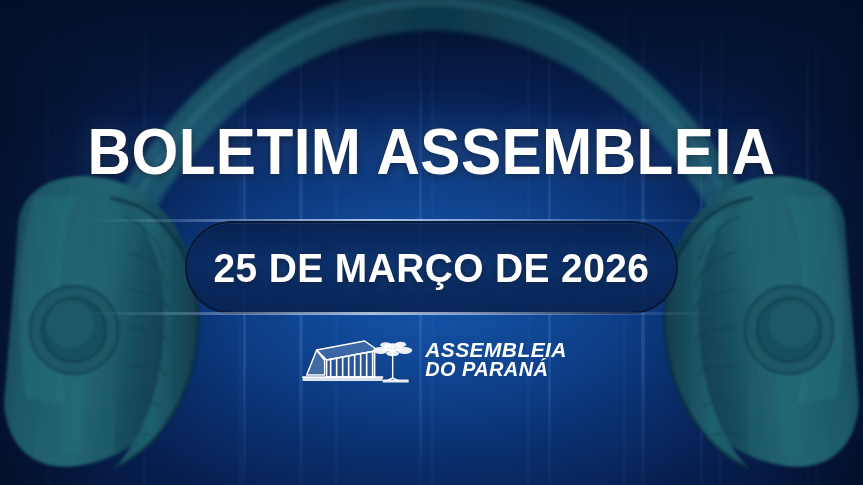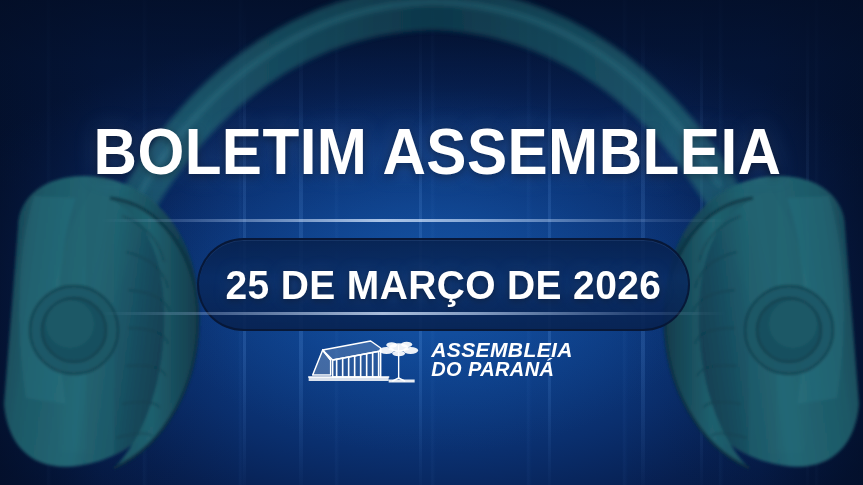--- a/index.html
+++ b/index.html
@@ -77,21 +77,20 @@
   }
   .headphones svg { display: block; }
 
   
   .content {
     position: absolute;
     inset: 0;
     display: flex;
     flex-direction: column;
     align-items: center;
-    margin-left: 12px;
   }
 
   .title {
     position: absolute;
     top: 117px;
     left: 0;
     right: 0;
     text-align: center;
     color: #ffffff;
     font-family: "Liberation Sans Narrow", "Liberation Sans", sans-serif;
@@ -100,21 +99,21 @@
     line-height: 70px;
     letter-spacing: 0.5px;
     transform: scaleX(0.94);
     text-shadow: 0 2px 10px rgba(0,0,0,0.42), 0 0 24px rgba(150,195,255,0.22);
     white-space: nowrap;
   }
 
   .date-pill {
     position: absolute;
     left: 185px;
-    top: 238px;
+    top: 221px;
     width: 493px;
     height: 93px;
     border-radius: 47px;
     border: 2px solid rgba(8,20,48,0.78);
     background: linear-gradient(180deg, rgba(7,32,76,0.88) 0%, rgba(9,42,96,0.86) 42%, rgba(8,34,80,0.90) 100%);
     box-shadow: inset 0 1px 0 rgba(160,200,255,0.10);
     display: flex;
     align-items: center;
     justify-content: center;
     box-sizing: border-box;

